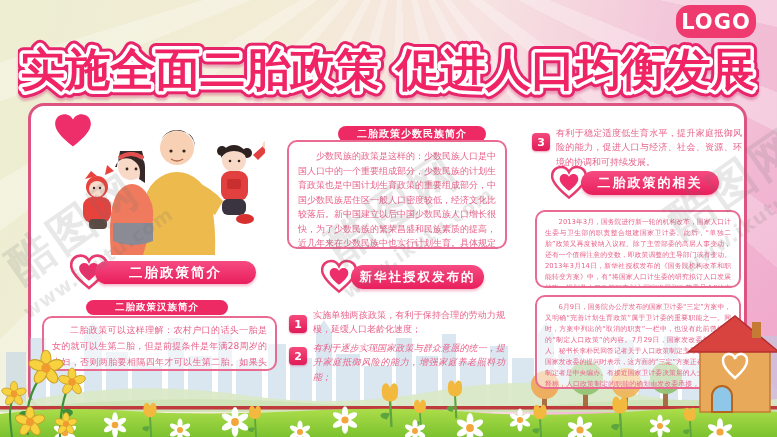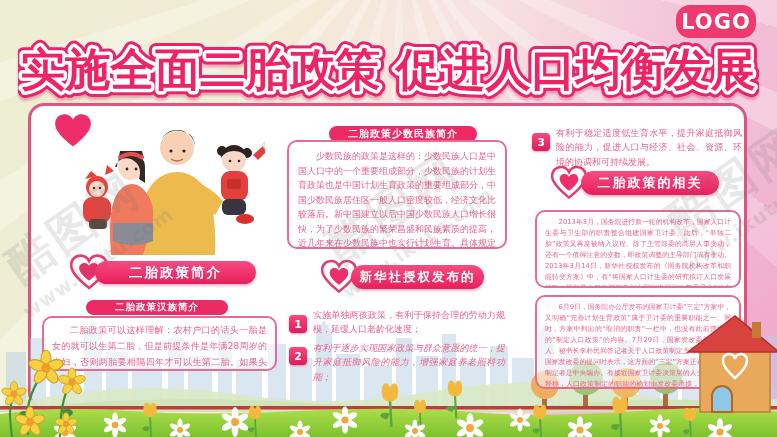--- a/index.html
+++ b/index.html
@@ -154,21 +154,21 @@
     <svg class="abs" style="left:70px;top:254px;" width="38" height="36" viewBox="0 0 100 92">
       <path d="M50 88C20 64 3 46 3 28 3 13 14 3 28 3c10 0 18 6 22 14C54 9 62 3 72 3c14 0 25 10 25 25 0 18-17 36-47 60Z" fill="#fff" stroke="#e73a6e" stroke-width="7"></path>
       <path d="M50 88C20 64 3 46 3 28 3 13 14 3 28 3c10 0 18 6 22 14C54 9 62 3 72 3c14 0 25 10 25 25 0 18-17 36-47 60Z" fill="#ee2d6b" transform="translate(50,46) scale(0.55) translate(-50,-46)"></path>
     </svg>
     <div class="abs pill" style="left:86px;top:300px;width:142px;height:15px;font-size:9.5px;">二胎政策汉族简介</div>
     <div class="abs banner" style="left:95px;top:261px;width:161px;height:23px;font-size:13.5px;">二胎政策简介</div>
     <div class="abs tbox" style="left:42px;top:316px;width:235px;height:55px;padding:5px 8px;font-size:9px;line-height:1.75;">
       <p>二胎政策可以这样理解：农村户口的话头一胎是女的就可以生第二胎，但是前提条件是年满28周岁的夫妇，否则两胎要相隔四年才可以生第二胎。如果头一胎是男的无论是什么户口都只能生一胎，这是汉族的基本情况。</p>
     </div>
 
-    <div class="abs pill" style="left:329px;top:126px;width:148px;height:16px;font-size:10px;">二胎政策少数民族简介</div>
+    <div class="abs pill" style="left:338px;top:126px;width:148px;height:16px;font-size:10px;">二胎政策少数民族简介</div>
     <div class="abs tbox" style="left:287px;top:140px;width:220px;height:109px;padding:7px 9px;font-size:9px;line-height:1.62;">
       <p>少数民族的政策是这样的：少数民族人口是中国人口中的一个重要组成部分，少数民族的计划生育政策也是中国计划生育政策的重要组成部分，中国少数民族居住区一般人口密度较低，经济文化比较落后。新中国建立以后中国少数民族人口增长很快，为了少数民族的繁荣昌盛和民族素质的提高，近几年来在少数民族中也实行计划生育。具体规定由民族自治地方和有关省、自治区根据国家的计划生育政策精神结合本地实际制定本地的生育政策。</p>
     </div>
     <svg class="abs" style="left:321px;top:259px;" width="36" height="35" viewBox="0 0 100 92">
       <path d="M50 88C20 64 3 46 3 28 3 13 14 3 28 3c10 0 18 6 22 14C54 9 62 3 72 3c14 0 25 10 25 25 0 18-17 36-47 60Z" fill="#fff" stroke="#e73a6e" stroke-width="7"></path>
       <path d="M50 88C20 64 3 46 3 28 3 13 14 3 28 3c10 0 18 6 22 14C54 9 62 3 72 3c14 0 25 10 25 25 0 18-17 36-47 60Z" fill="#ee2d6b" transform="translate(50,46) scale(0.55) translate(-50,-46)"></path>
     </svg>
     <div class="abs banner" style="left:351px;top:265px;width:133px;height:24px;font-size:12.5px;">新华社授权发布的</div>
 
     <div class="abs numbadge" style="left:289px;top:315px;">1</div>

